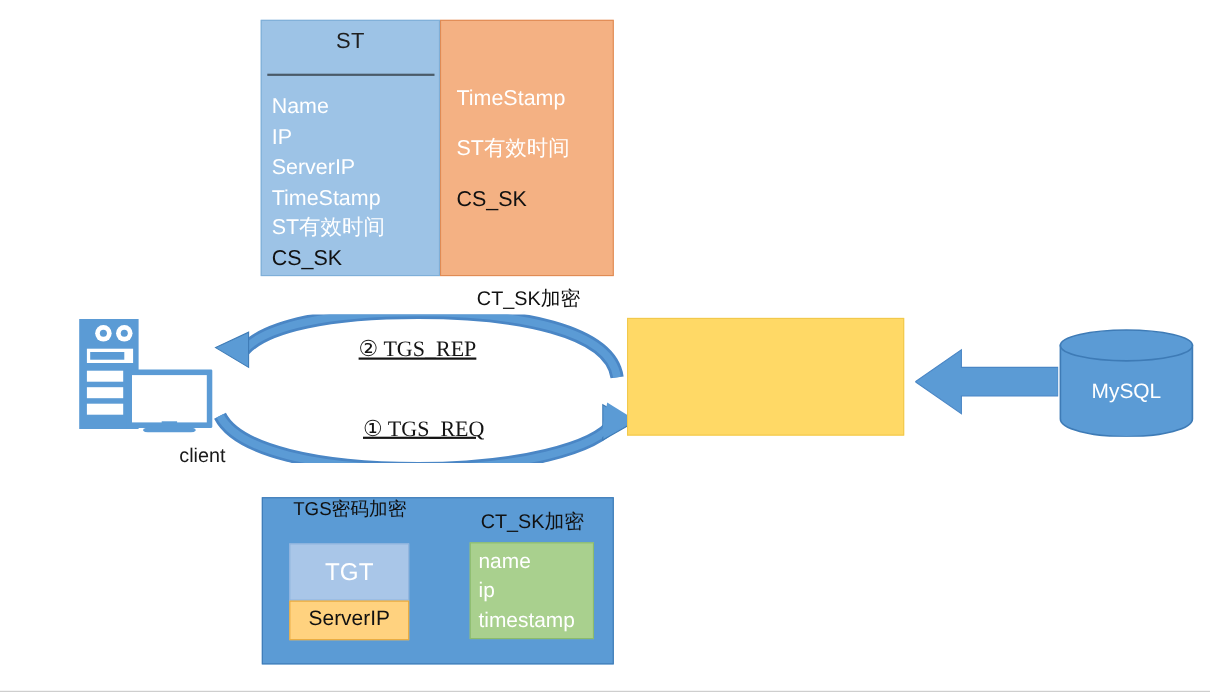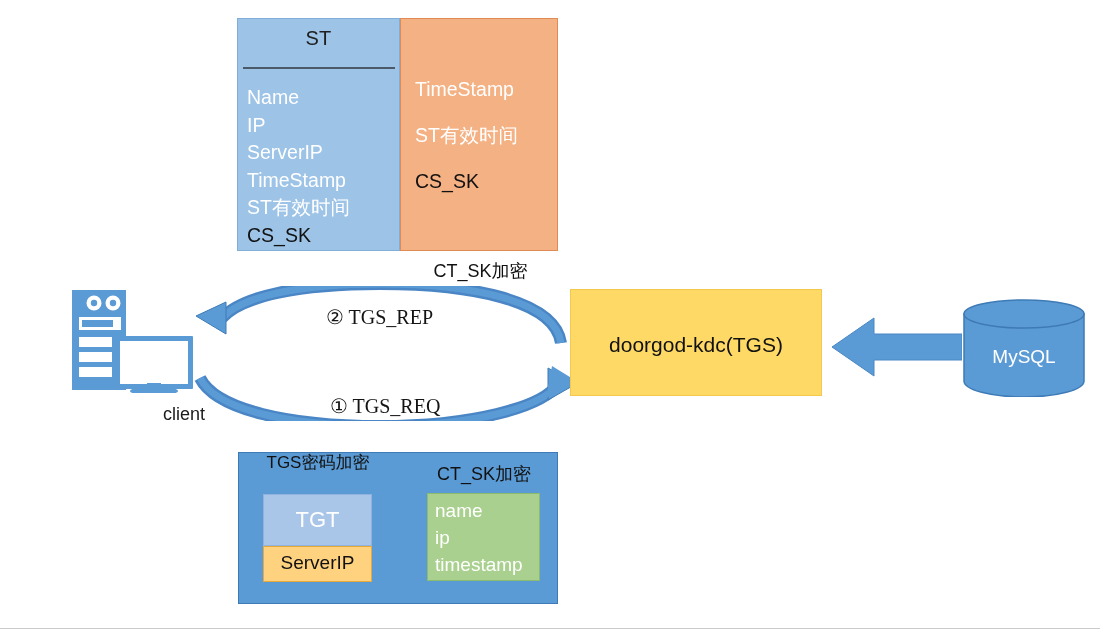--- a/index.html
+++ b/index.html
@@ -81,23 +81,24 @@
   }
 
   
   #arrow-svg { left: 180px; top: 286px; width: 400px; height: 135px; }
 
   .arrow-label {
     font-family: "Liberation Serif", "DejaVu Serif", serif;
     font-size: 20px;
     color: #141414;
     white-space: nowrap;
+    text-decoration: underline;
   }
   #label-rep { left: 326px; top: 305px; }
-  #label-req { left: 330px; top: 394px; }
+  #label-req { left: 330px; top: 377px; }
 
   
   #kdc-box {
     left: 570px; top: 289px; width: 252px; height: 107px;
     background: #FFD966;
     border: 1px solid #F2C94C;
     box-sizing: border-box;
   }
   #kdc-label {
     left: 570px; top: 333px; width: 252px;
@@ -223,21 +224,20 @@
       <path d="M 20 92 C 36 124, 110 140, 200 140 C 290 140, 362 122, 378 98" fill="none" stroke="#5B9BD5" stroke-width="7" stroke-linecap="butt"></path>
       <polygon points="368,114 368,82 396,98" fill="#5B9BD5" stroke="#3E7BB6" stroke-width="1"></polygon>
       <polygon points="366,112 372,80 398,96" fill="#5B9BD5"></polygon>
     </g>
   </svg>
 
   <div class="abs arrow-label" id="label-rep">② TGS_REP</div>
   <div class="abs arrow-label" id="label-req">① TGS_REQ</div>
 
   <div class="abs" id="kdc-box"></div>
-  <div class="abs" id="kdc-label">doorgod-kdc(TGS)</div>
 
   <svg class="abs" id="db-arrow" viewBox="0 0 130 62">
     <polygon points="0,31 42,2 42,18 130,18 130,44 42,44 42,60" fill="#5B9BD5" stroke="#4A86C5" stroke-width="1"></polygon>
   </svg>
 
   <svg class="abs" id="mysql-cyl" viewBox="0 0 124 99">
     <path d="M 2 16 L 2 83 A 60 16 0 0 0 122 83 L 122 16 Z" fill="#5B9BD5" stroke="#3E7BB6" stroke-width="1.5"></path>
     <ellipse cx="62" cy="16" rx="60" ry="14" fill="#5B9BD5" stroke="#3E7BB6" stroke-width="1.5"></ellipse>
   </svg>
   <div class="abs" id="mysql-label">MySQL</div>

